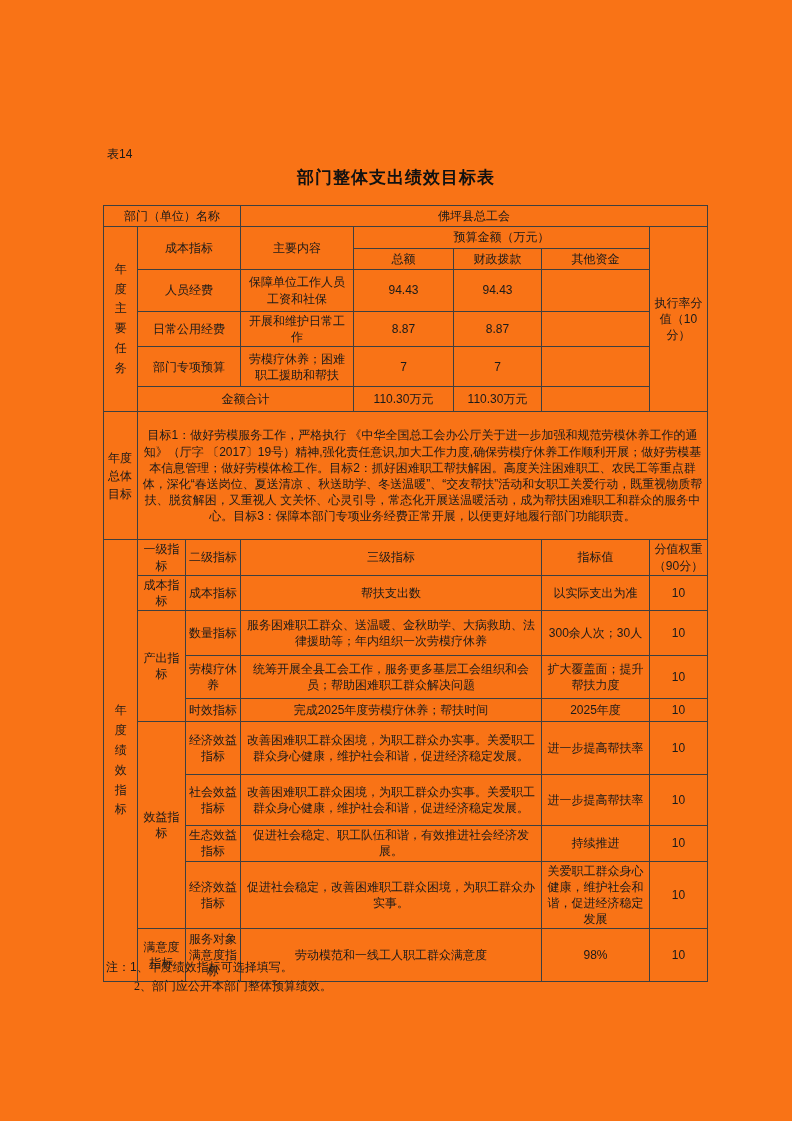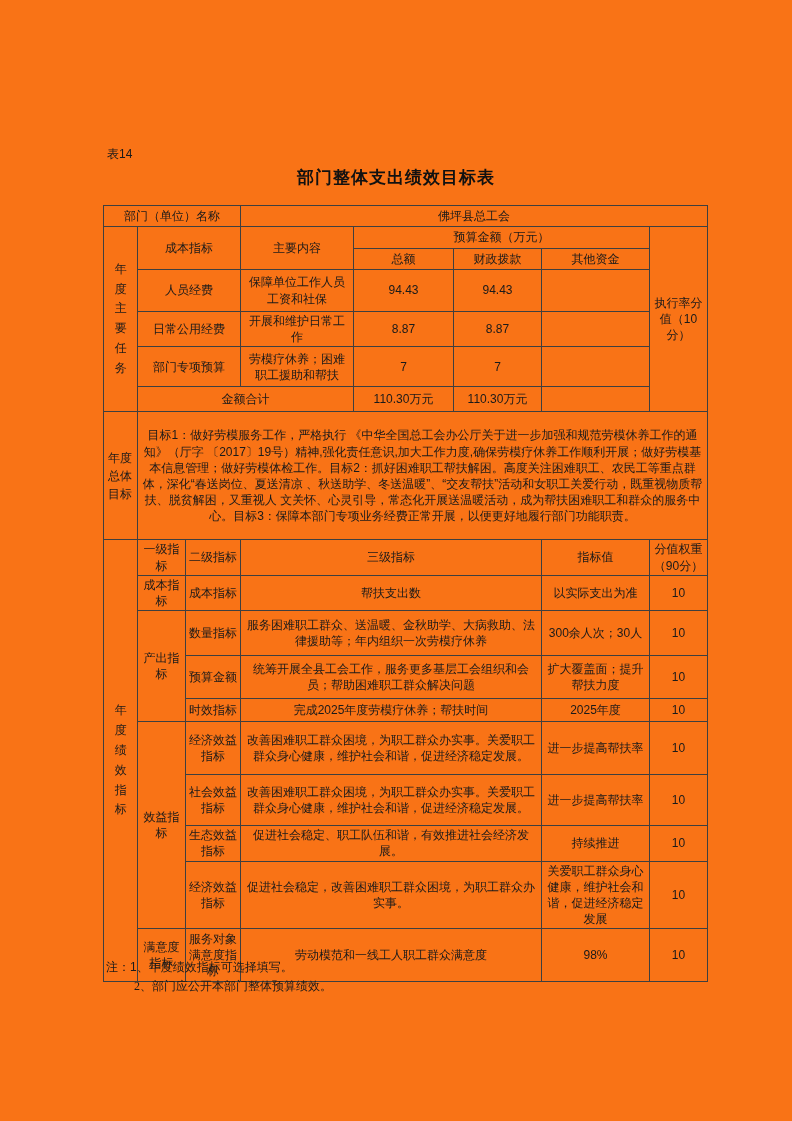--- a/index.html
+++ b/index.html
@@ -198,21 +198,21 @@
     </tr>
 
     <tr style="height:45px">
       <td rowspan="3"><span class="wrap">产出指标</span></td>
       <td>数量指标</td>
       <td colspan="3" class="left">服务困难职工群众、送温暖、金秋助学、大病救助、法律援助等；年内组织一次劳模疗休养</td>
       <td>300余人次；30人</td>
       <td>10</td>
     </tr>
     <tr style="height:43px">
-      <td>预算金额</td>
+      <td>劳模疗休养</td>
       <td colspan="3" class="left">统筹开展全县工会工作，服务更多基层工会组织和会员；帮助困难职工群众解决问题</td>
       <td>扩大覆盖面；提升帮扶力度</td>
       <td>10</td>
     </tr>
     <tr style="height:23px">
       <td>时效指标</td>
       <td colspan="3" class="left">完成2025年度劳模疗休养；帮扶时间</td>
       <td>2025年度</td>
       <td>10</td>
     </tr>

